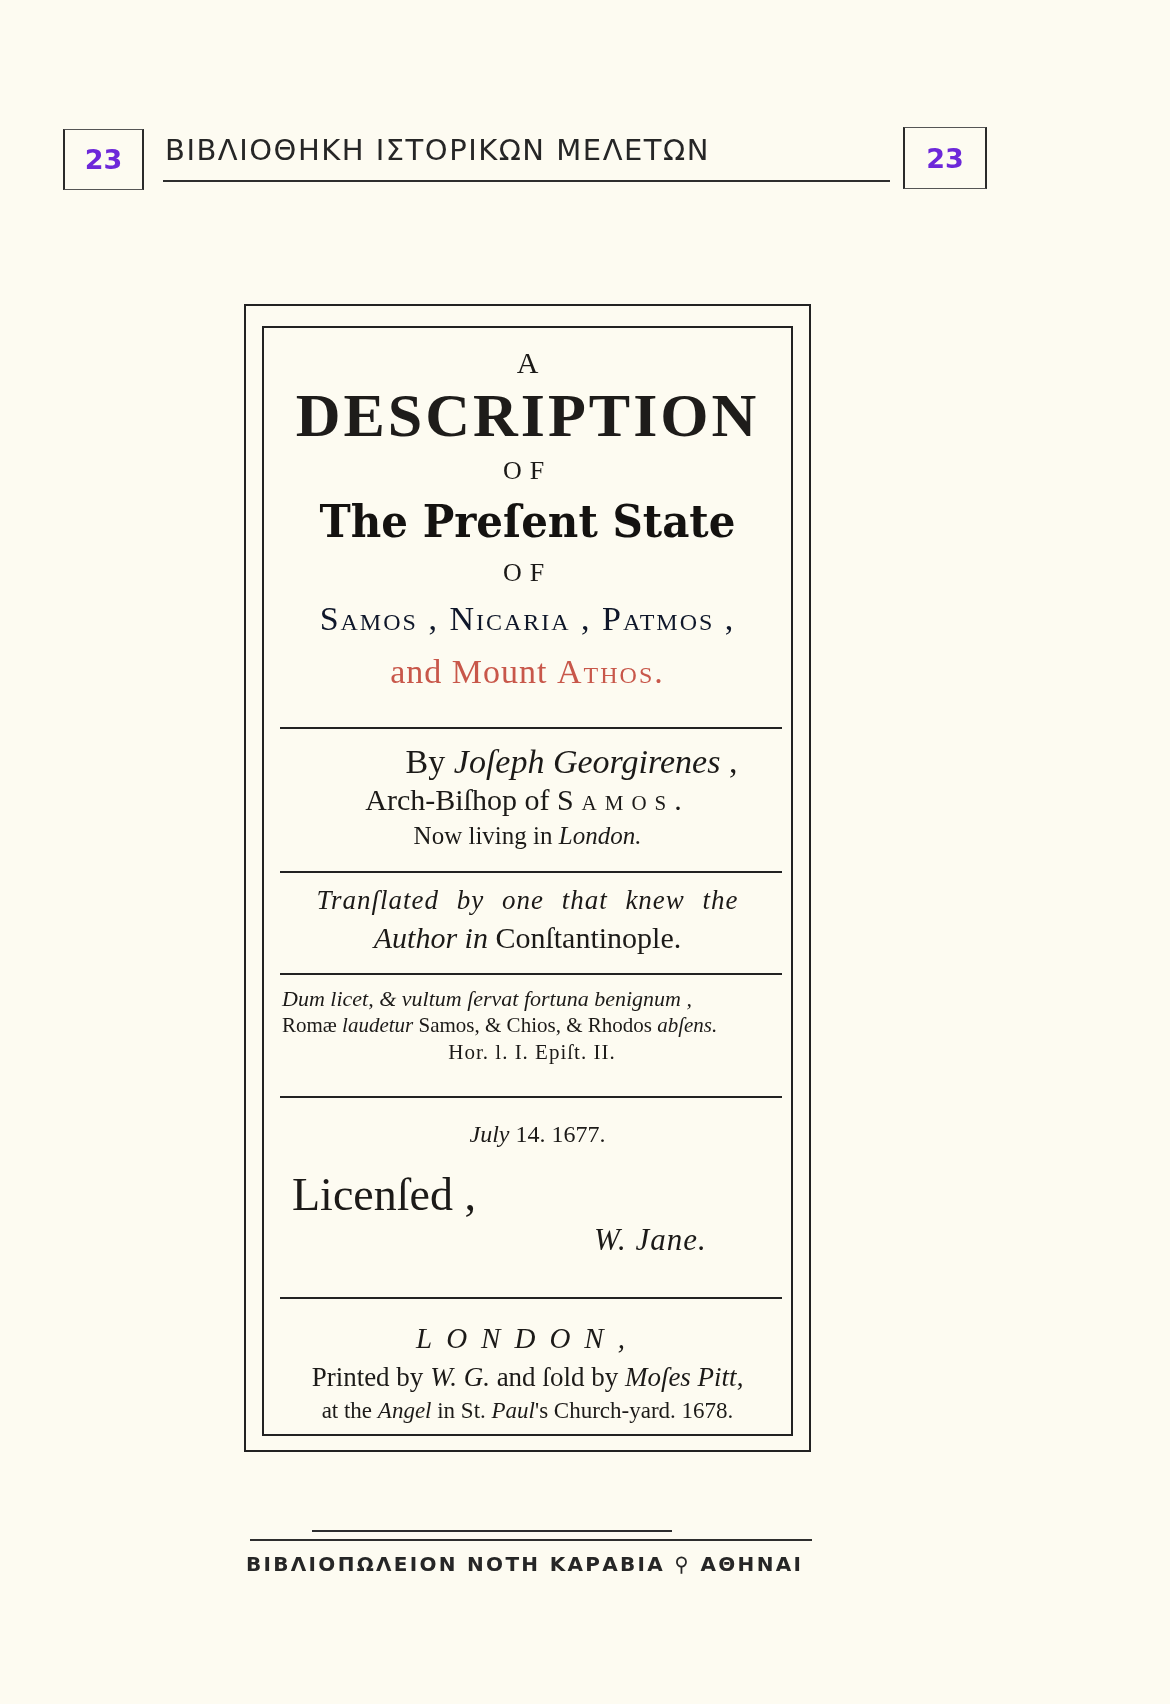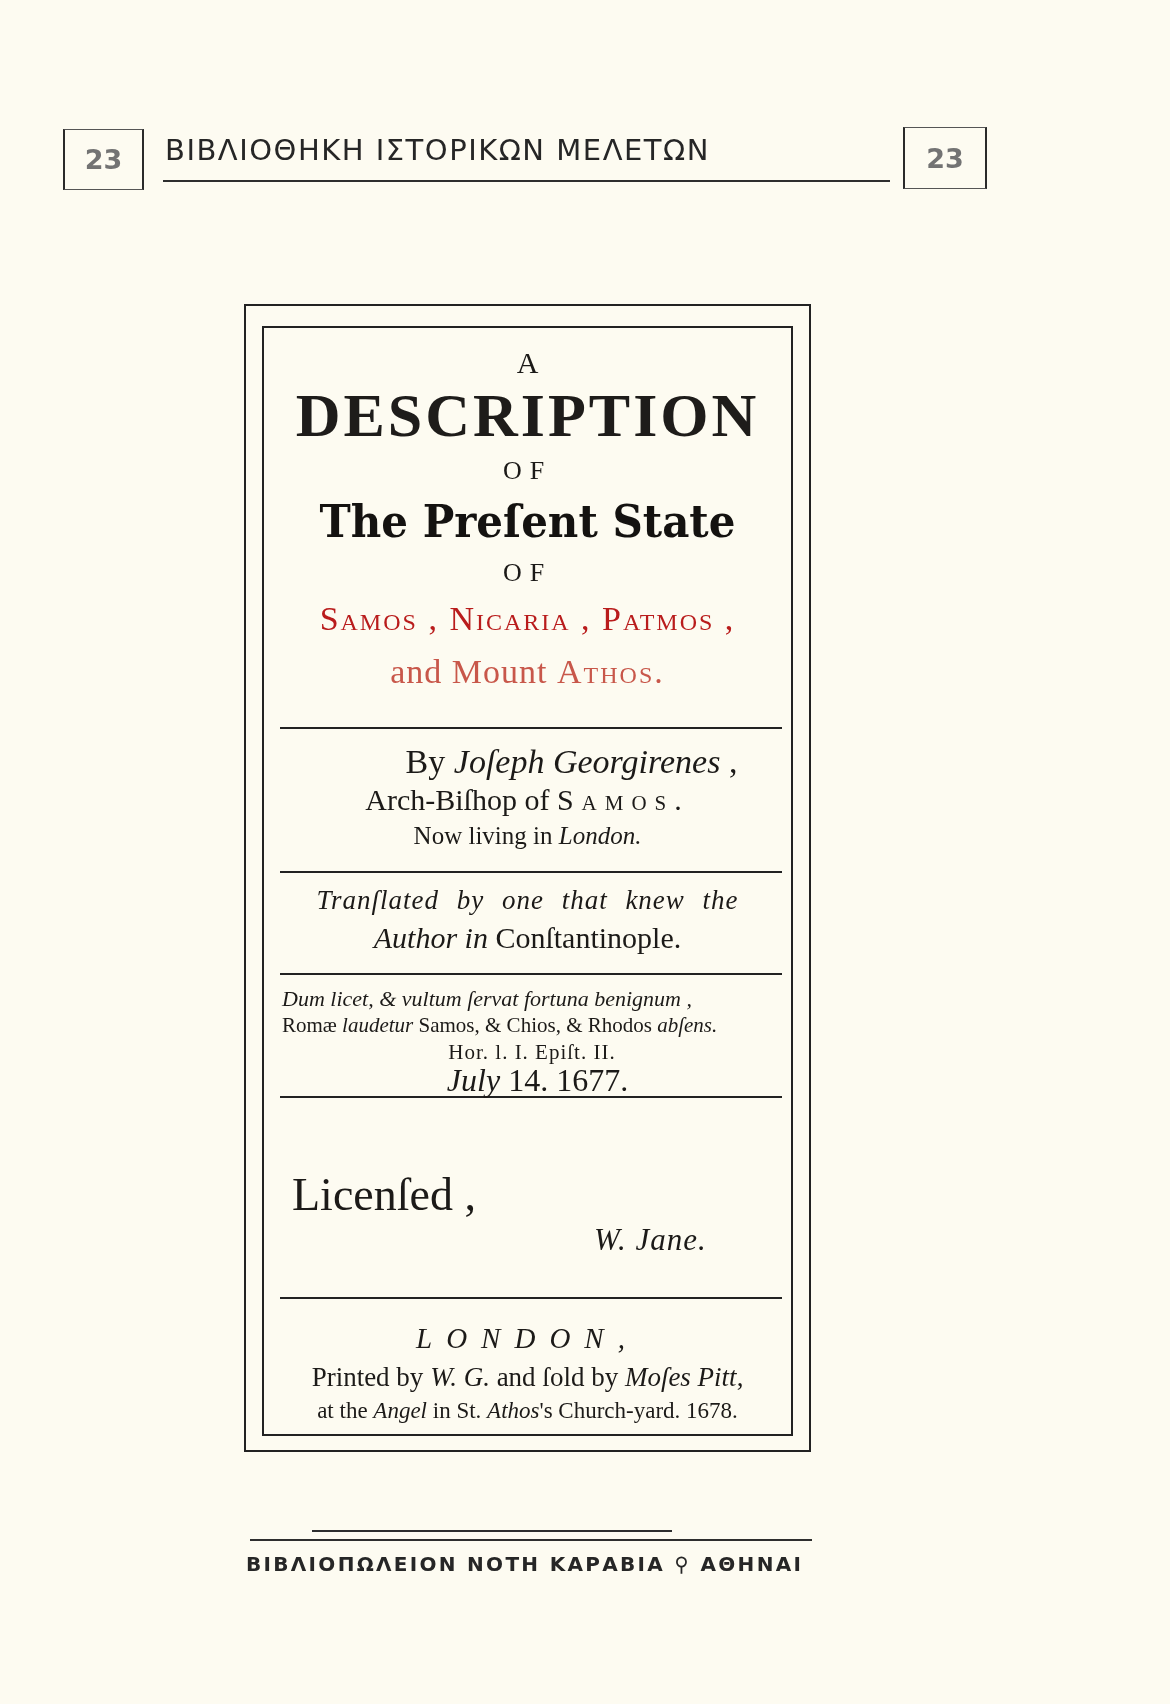--- a/index.html
+++ b/index.html
@@ -9,21 +9,21 @@
       position: relative; overflow: hidden;
       color: #1c1a18;
     }
 
     
     .num-box {
       position: absolute;
       border-left: 2px solid #2a2a2a; border-right: 2px solid #2a2a2a;
       border-top: 1px solid #555; border-bottom: 1px solid #555;
       font-family: "DejaVu Sans", sans-serif; font-weight: bold;
-      font-size: 27px; color: #737373;
+      font-size: 27px; color: #6d28d9;
       display: flex; align-items: center; justify-content: center;
       letter-spacing: 0px;
     }
     .series-title {
       position: absolute; left: 165px; top: 133px; width: 725px;
       font-family: "DejaVu Sans", sans-serif; font-size: 29px;
       color: #262626; letter-spacing: 1.5px; white-space: nowrap;
     }
     .series-rule {
       position: absolute; left: 163px; top: 180px; width: 727px; height: 2px;
@@ -48,38 +48,38 @@
     }
     .caps-a { top: 346px; font-size: 30px; }
     .desc { top: 380px; font-size: 62px; letter-spacing: 3px; font-weight: bold; color:#1e1c1a; }
     .of1 { top: 456px; font-size: 26px; letter-spacing: 8px; }
     .blackletter {
       top: 497px; font-size: 42px; font-weight: bold;
       font-family: "DejaVu Serif", serif; letter-spacing: 0px; color: #141210;
       transform: scaleY(1.05);
     }
     .of2 { top: 558px; font-size: 26px; letter-spacing: 8px; }
-    .red1 { top: 600px; font-size: 34px; color: #b91c1c; letter-spacing: 2px; font-variant: small-caps; }
+    .red1 { top: 600px; font-size: 34px; color: #0f172a; letter-spacing: 2px; font-variant: small-caps; }
     .red2 { top: 653px; font-size: 34px; color: #c8574a; letter-spacing: 1px; }
     .red2 .sc { font-variant: small-caps; letter-spacing: 2px; }
 
     .by { top: 743px; font-size: 34px; padding-left: 44px; }
     .by i { letter-spacing: 0px; }
     .arch { top: 783px; font-size: 30px; }
     .arch .sc { letter-spacing: 8px; font-variant: small-caps; }
     .now { top: 822px; font-size: 25px; }
 
     .trans1 { top: 885px; font-size: 27px; font-style: italic; word-spacing: 10px; letter-spacing: 1px; }
     .trans2 { top: 921px; font-size: 30px; }
 
     .q1 { top: 986px; left: 282px; width: 500px; text-align: left; font-size: 22px; font-style: italic; }
     .q2 { top: 1013px; left: 282px; width: 500px; text-align: left; font-size: 21px; }
     .q3 { top: 1040px; left: 282px; width: 500px; font-size: 21px; letter-spacing: 1px; }
 
-    .date { top: 1062px; left: 270px; width: 535px; font-size: 32px; }
+    .date { top: 1121px; left: 270px; width: 535px; font-size: 24px; }
     .licensed { top: 1168px; left: 292px; width: auto; text-align: left; font-size: 46px; }
     .jane { top: 1222px; left: 594px; width: auto; text-align: left; font-size: 31px; font-style: italic; letter-spacing: 1px; }
 
     .london { top: 1322px; font-size: 29px; font-style: italic; letter-spacing: 14px; }
     .printed { top: 1362px; font-size: 27px; }
     .atthe { top: 1398px; font-size: 23px; }
 
     
     .f-rule1 { position: absolute; left: 312px; top: 1530px; width: 360px; height: 2px; background: #2e2e2e; }
     .f-rule2 { position: absolute; left: 250px; top: 1539px; width: 562px; height: 2px; background: #2e2e2e; }
@@ -128,17 +128,17 @@
 <div class="rule" style="top:1096px;"></div>
 
 <div class="line date"><i>July</i><span> 14. 1677.</span></div>
 <div class="line licensed">Licenſed ,</div>
 <div class="line jane">W.  Jane.</div>
 
 <div class="rule" style="top:1297px;"></div>
 
 <div class="line london">LONDON,</div>
 <div class="line printed"><span>Printed by </span><i>W. G.</i><span> and ſold by </span><i>Moſes Pitt</i><span>,</span></div>
-<div class="line atthe"><span>at the </span><i>Angel</i><span> in St. </span><i>Athos</i><span>'s Church-yard. 1678.</span></div>
+<div class="line atthe"><span>at the </span><i>Angel</i><span> in St. </span><i>Paul</i><span>'s Church-yard. 1678.</span></div>
 
 <div class="f-rule1"></div>
 <div class="f-rule2"></div>
 <div class="footer-text">ΒΙΒΛΙΟΠΩΛΕΙΟΝ ΝΟΤΗ ΚΑΡΑΒΙΑ ⚲ ΑΘΗΝΑΙ</div>
 
 </body></html>

